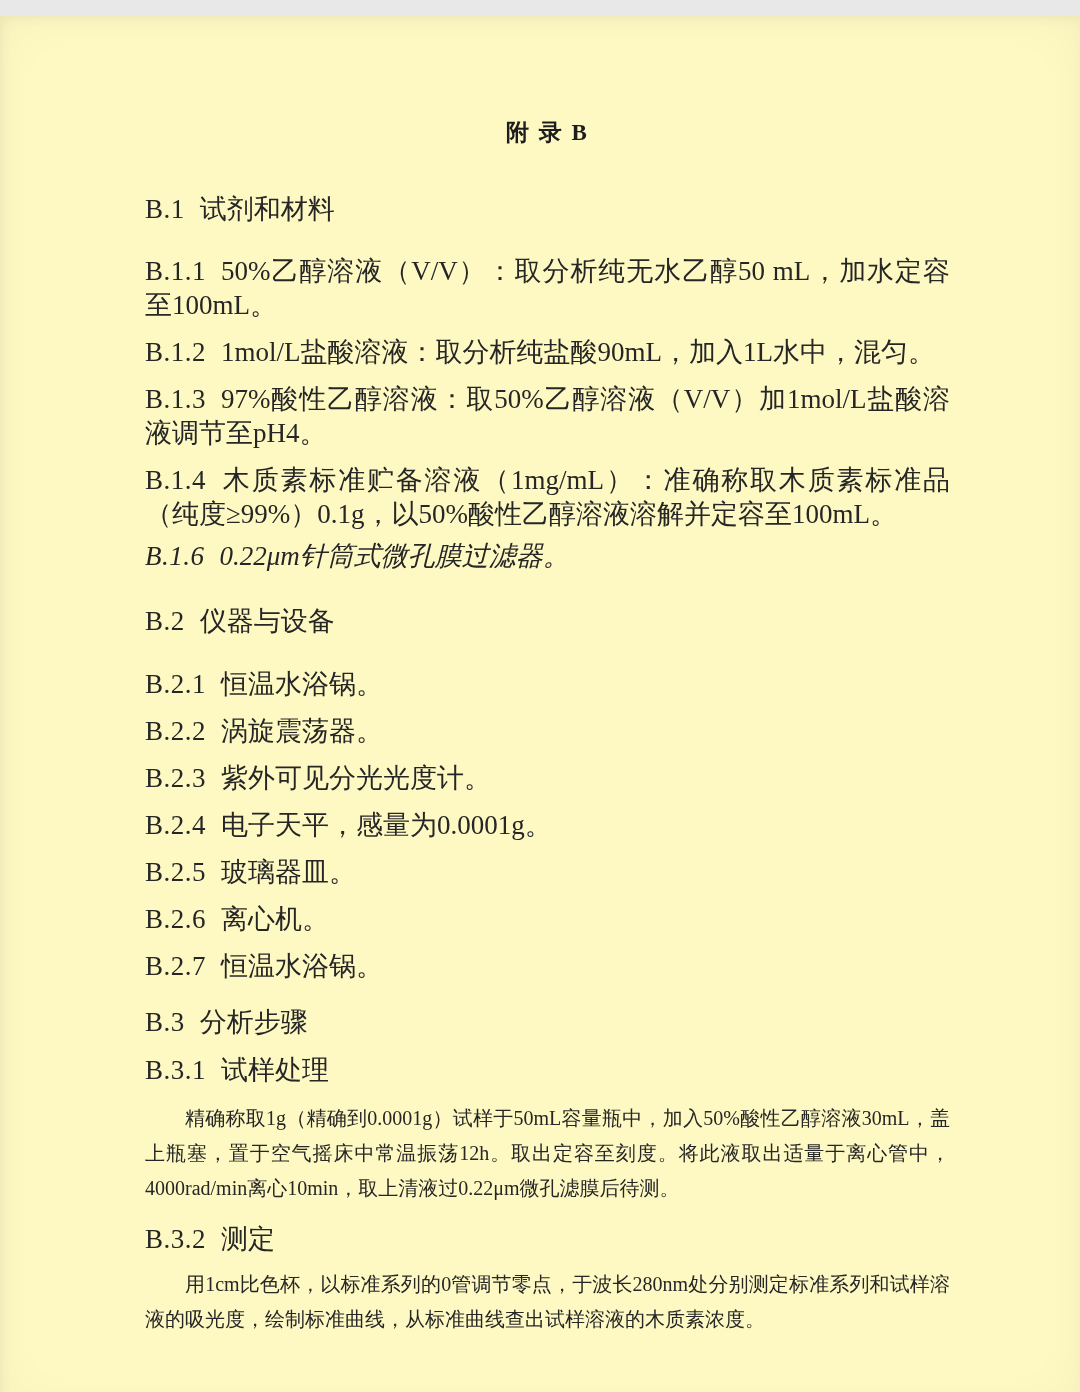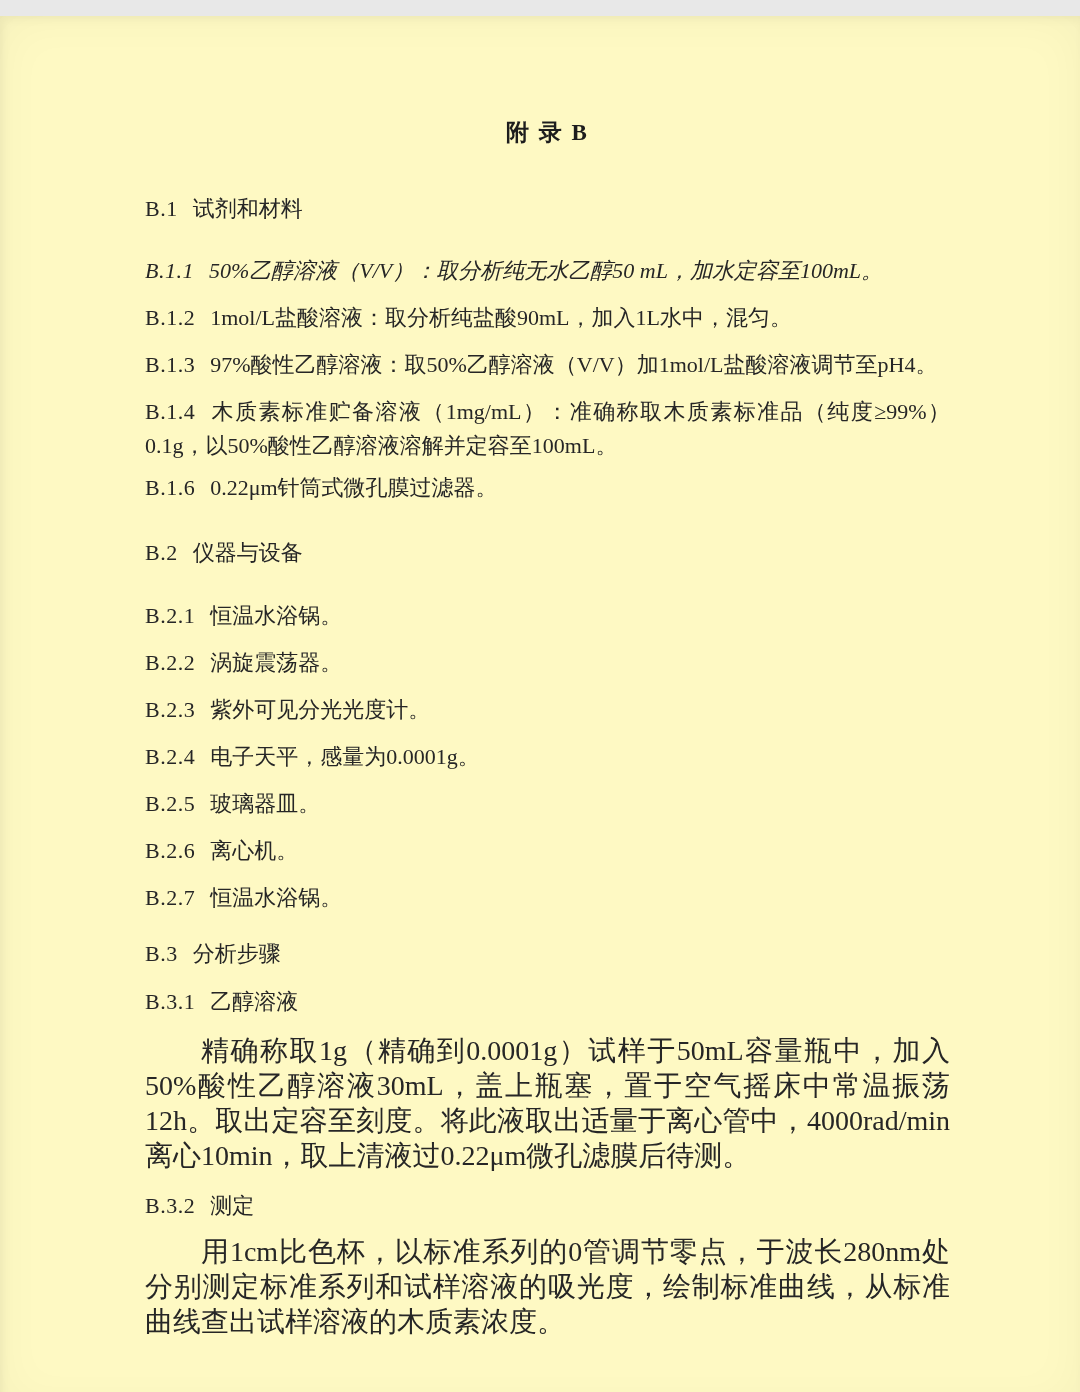--- a/index.html
+++ b/index.html
@@ -30,47 +30,47 @@
     color: #1d1d1d;
   }
   .doc-subtitle {
     font-size: 21px;
     font-weight: bold;
     line-height: 30px;
     margin-top: 4px;
     color: #1d1d1d;
   }
   .block {
-    font-size: 22px;
+    font-size: 27px;
     line-height: 34px;
     text-align: justify;
   }
   .block .num {
     margin-right: 15px;
     letter-spacing: 0.5px;
   }
   .para {
-    font-size: 28px;
+    font-size: 20px;
     line-height: 35px;
     text-align: justify;
     text-indent: 2em;
     margin: 0;
   }
   
   .mt-42 { margin-top: 42px; }
   .mt-31 { margin-top: 31px; }
   .mt-29 { margin-top: 29px; }
-  .mt-28 { margin-top: 28px; font-style: italic; }
+  .mt-28 { margin-top: 28px; }
   .mt-22 { margin-top: 22px; }
   .mt-16 { margin-top: 16px; }
   .mt-14 { margin-top: 14px; }
   .mt-13 { margin-top: 13px; }
   .mt-12 { margin-top: 12px; }
   .mt-11 { margin-top: 11px; }
-  .mt-8  { margin-top: 8px; }
+  .mt-8  { margin-top: 8px; font-style: italic; }
 </style>
 </head>
 <body>
 
 <div class="page">
   <div class="doc">
 
     <div class="title-block">
       <div class="doc-title">附  录  B</div>
     </div>
@@ -130,21 +130,21 @@
 
     <div class="block mt-13">
       <span class="num">B.2.7</span><span>恒温水浴锅。</span>
     </div>
 
     <div class="block mt-22">
       <span class="num">B.3</span><span>分析步骤</span>
     </div>
 
     <div class="block mt-14">
-      <span class="num">B.3.1</span><span>乙醇溶液</span>
+      <span class="num">B.3.1</span><span>试样处理</span>
     </div>
 
     <p class="para mt-14">精确称取1g（精确到0.0001g）试样于50mL容量瓶中，加入50%酸性乙醇溶液30mL，盖上瓶塞，置于空气摇床中常温振荡12h。取出定容至刻度。将此液取出适量于离心管中，4000rad/min离心10min，取上清液过0.22μm微孔滤膜后待测。</p>
 
     <div class="block mt-16">
       <span class="num">B.3.2</span><span>测定</span>
     </div>
 
     <p class="para mt-11">用1cm比色杯，以标准系列的0管调节零点，于波长280nm处分别测定标准系列和试样溶液的吸光度，绘制标准曲线，从标准曲线查出试样溶液的木质素浓度。</p>
 

